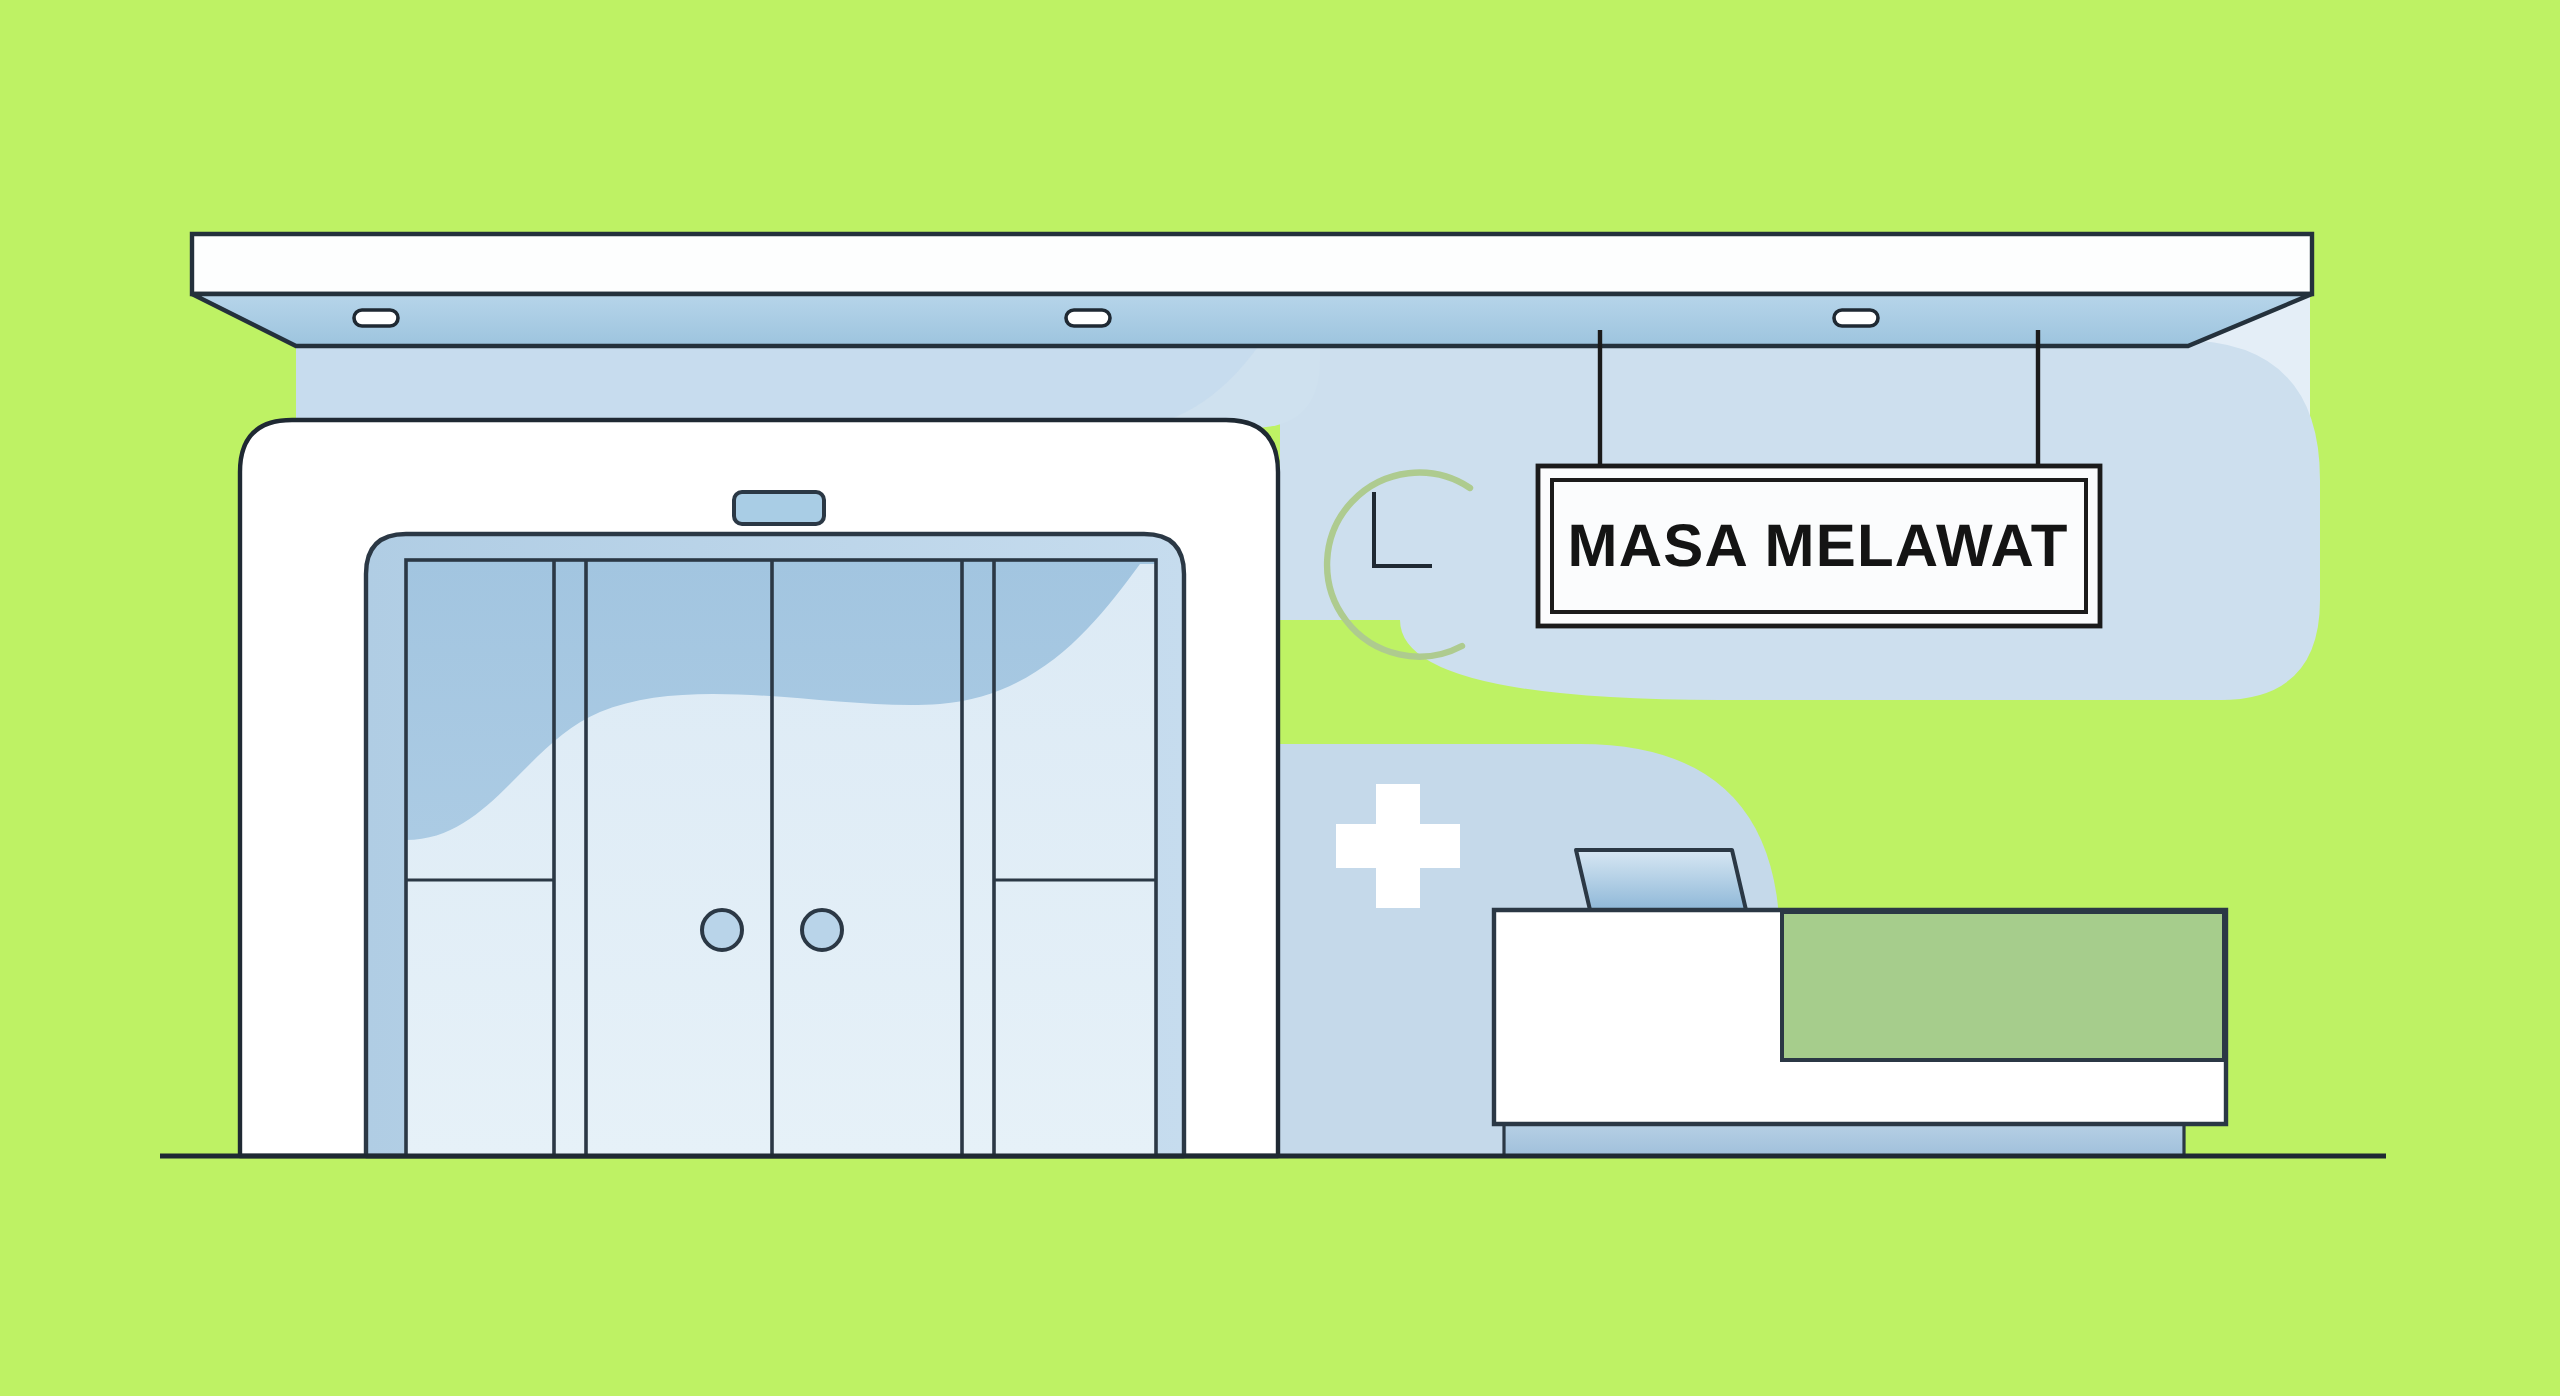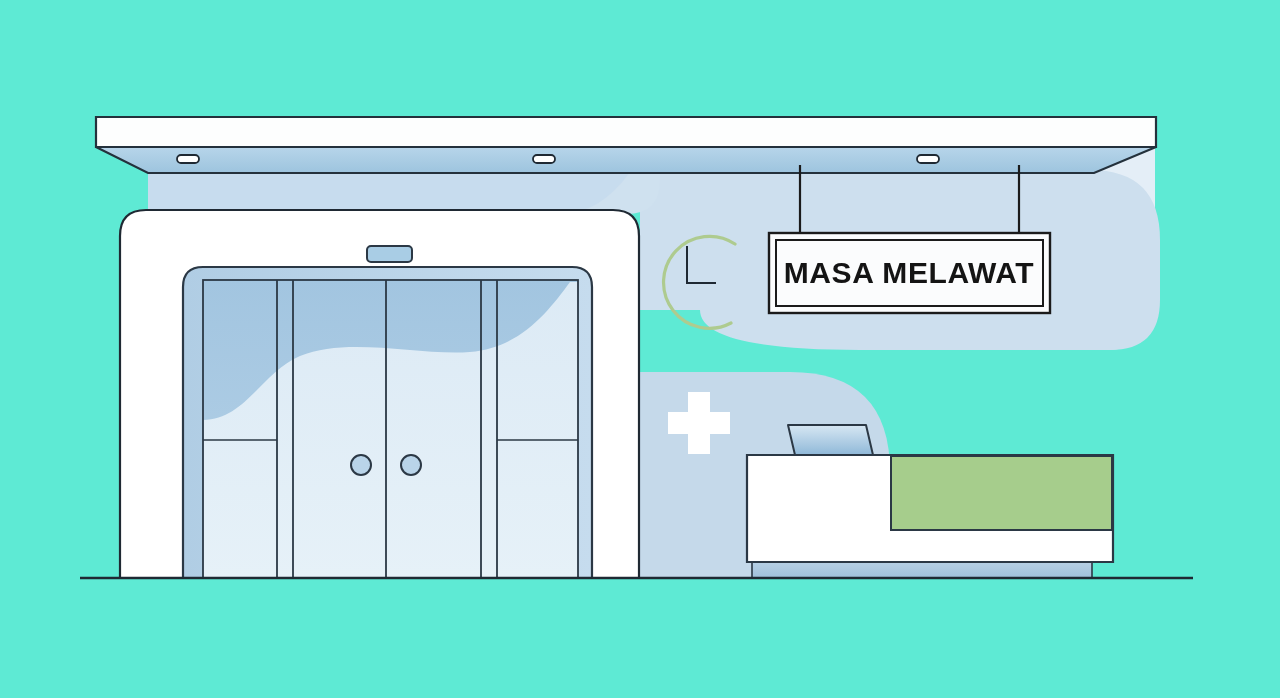--- a/index.html
+++ b/index.html
@@ -11,21 +11,21 @@
   body {
     width: 1280px;
     height: 698px;
     overflow: hidden;
     font-family: "Liberation Sans", sans-serif;
   }
   #scene {
     position: relative;
     width: 1280px;
     height: 698px;
-    background: #5eead4;
+    background: #bef264;
   }
   #scene svg {
     display: block;
   }
   .sign-text {
     font-family: "Liberation Sans", sans-serif;
     font-weight: bold;
     font-size: 30px;
     letter-spacing: 0.6px;
     fill: #141414;

